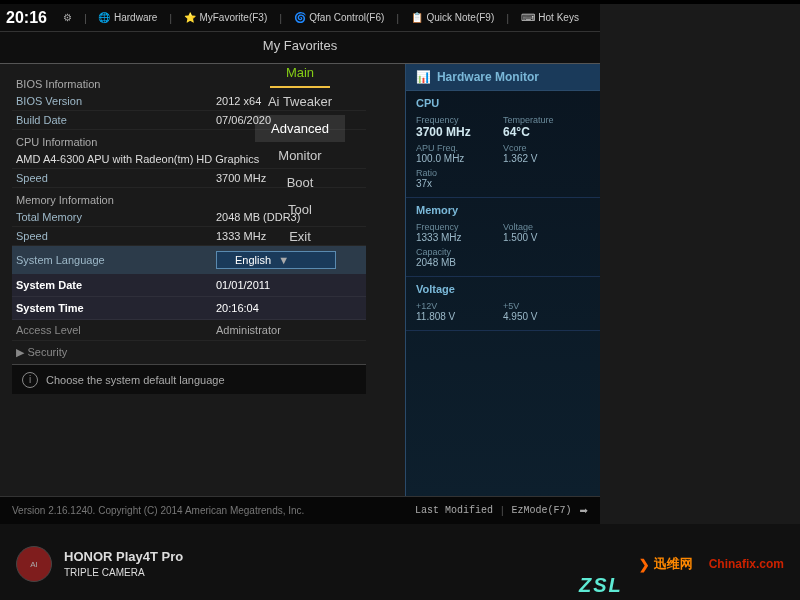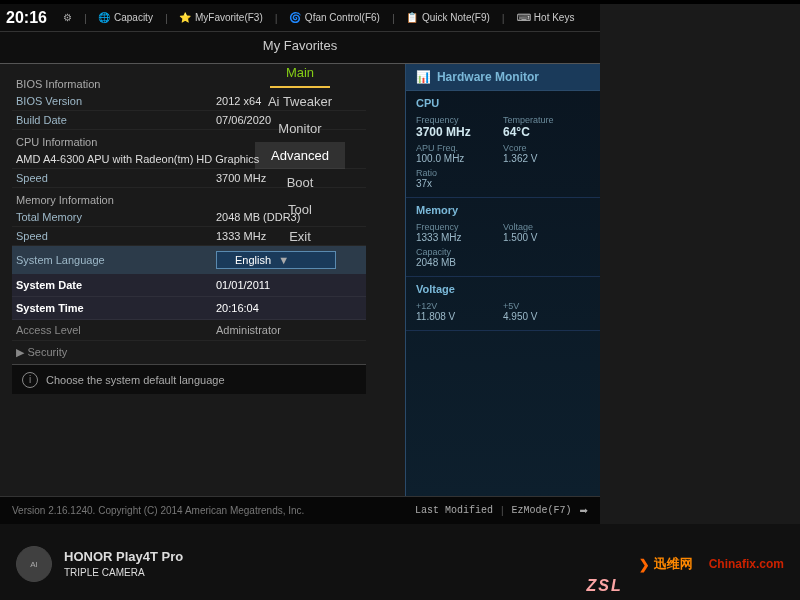--- a/index.html
+++ b/index.html
@@ -281,35 +281,35 @@
       height: 80px;
       background: #111;
       display: flex;
       align-items: center;
       padding: 8px 16px;
       gap: 12px;
     }
     .honor-logo {
       width: 36px; height: 36px;
       border-radius: 50%;
-      background: #404040;
+      background: #7f1d1d;
       border: 1px solid #444;
       display: flex; align-items: center; justify-content: center;
       font-size: 8px; color: #aaa;
     }
     .honor-text { color: #ddd; font-size: 10px; line-height: 1.4; }
     .honor-text .brand { font-size: 13px; font-weight: bold; }
 
     .right-watermarks {
       margin-left: auto;
       display: flex;
       align-items: center;
       gap: 16px;
     }
-    .zsl-logo { color: #fca5a5; font-size: 16px; font-style: italic; font-weight: bold; letter-spacing: 2px; margin-top: 43px; }
+    .zsl-logo { color: #5eead4; font-size: 20px; font-style: italic; font-weight: bold; letter-spacing: 2px; margin-top: 43px; }
     .xw-logo {
       display: flex; align-items: center; gap: 4px;
       color: #ff8800; font-size: 13px; font-weight: bold;
     }
     .chinafix {
       color: #fff; font-size: 12px; font-weight: bold;
     }
     .chinafix span { color: #cc2200; }
 
     .bios-wrapper {
@@ -331,37 +331,37 @@
 <body>
 
 <div class="monitor-outer">
 
   <div class="bios-wrapper">
 
     <div class="top-bar">
       <span class="time">20:16</span>
       <span class="gear-icon">⚙</span>
       <span class="separator">|</span>
-      <span class="menu-item">🌐 Capacity</span>
+      <span class="menu-item">🌐 Hardware</span>
       <span class="separator">|</span>
       <span class="menu-item">⭐ MyFavorite(F3)</span>
       <span class="separator">|</span>
       <span class="menu-item">🌀 Qfan Control(F6)</span>
       <span class="separator">|</span>
       <span class="menu-item">📋 Quick Note(F9)</span>
       <span class="separator">|</span>
       <span class="menu-item">⌨ Hot Keys</span>
     </div>
 
     <div class="nav-menu">
       <div class="nav-item">My Favorites</div>
       <div class="nav-item active">Main</div>
       <div class="nav-item">Ai Tweaker</div>
+      <div class="nav-item selected">Advanced</div>
       <div class="nav-item">Monitor</div>
-      <div class="nav-item selected">Advanced</div>
       <div class="nav-item">Boot</div>
       <div class="nav-item">Tool</div>
       <div class="nav-item">Exit</div>
     </div>
 
     <div class="bios-main">
 
       <div class="left-panel">
 
         <div class="section-label">BIOS Information</div>

